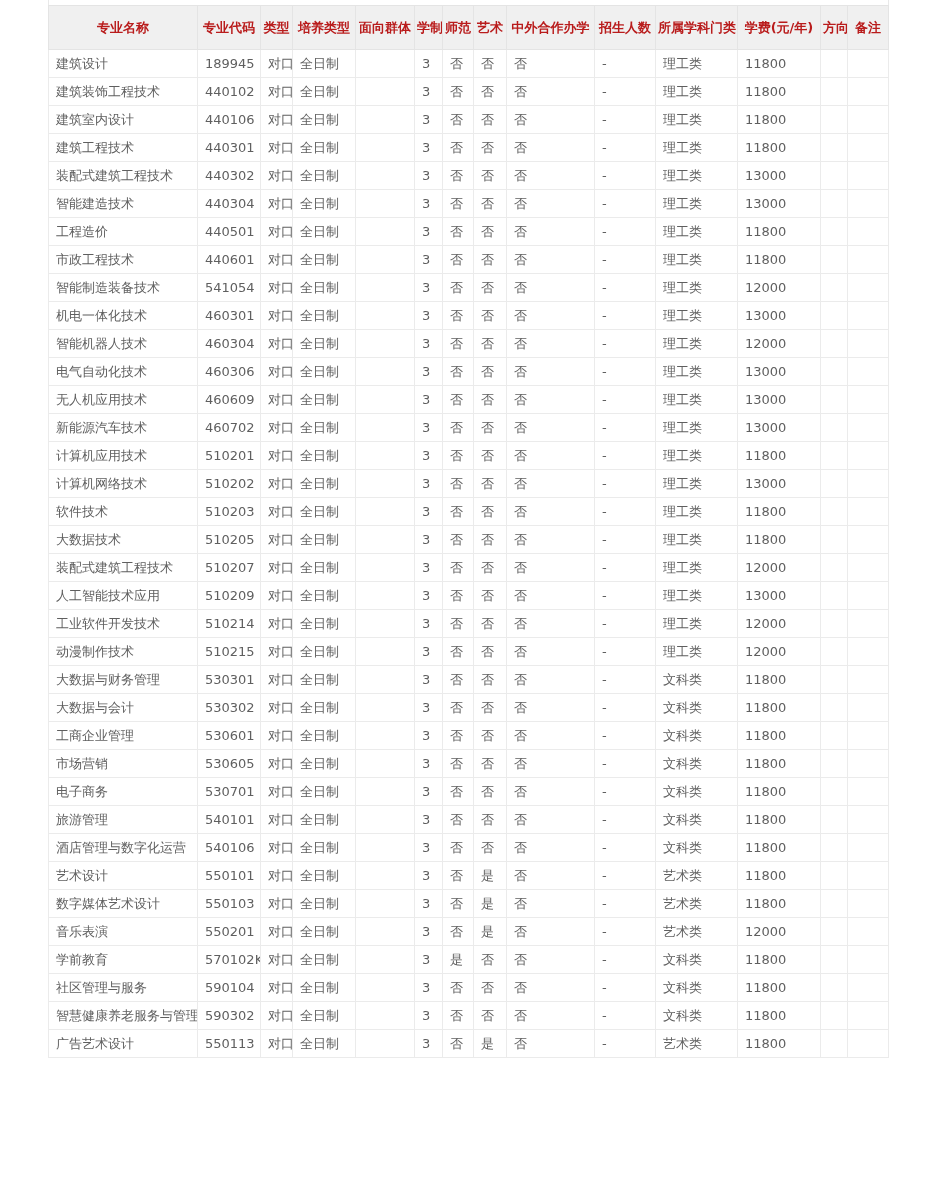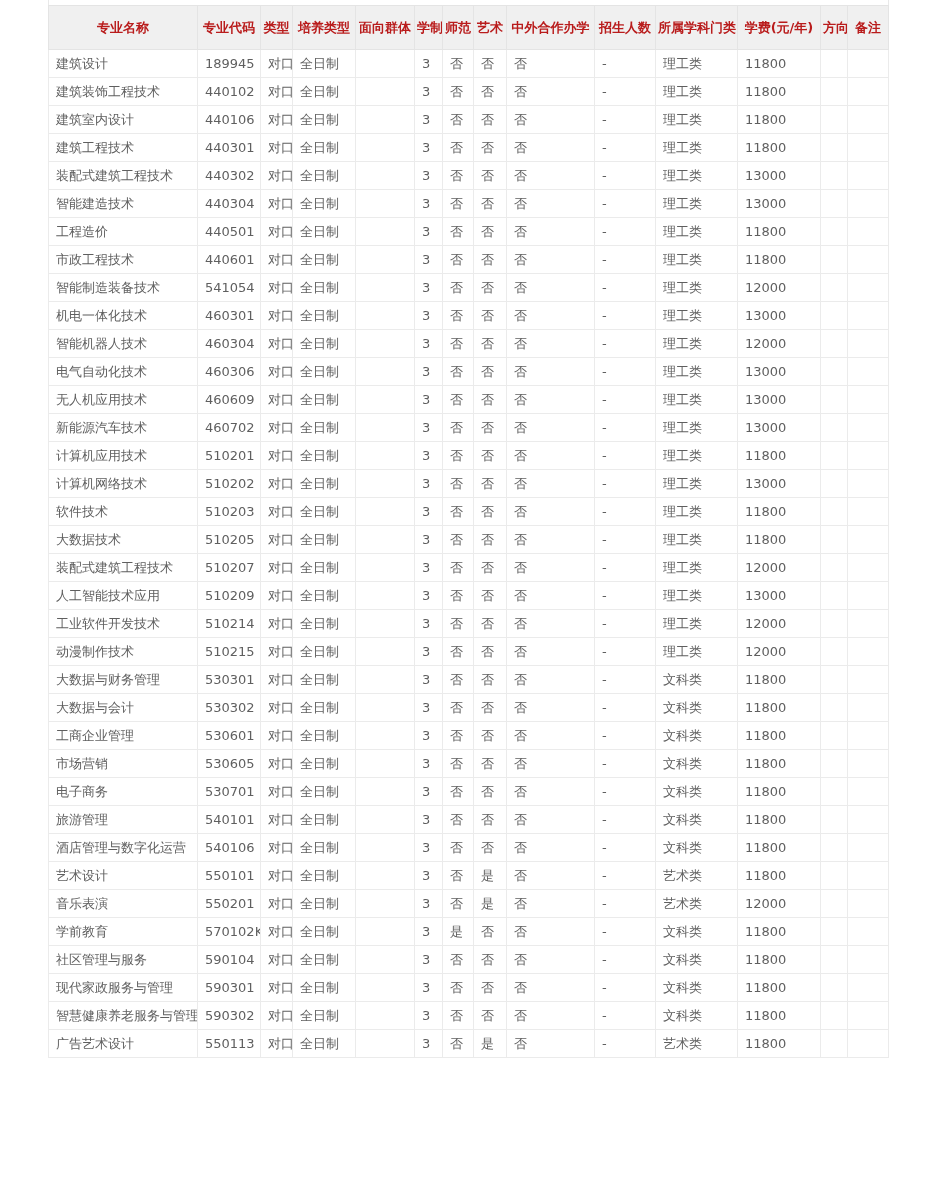--- a/index.html
+++ b/index.html
@@ -587,20 +587,36 @@
             <td>否</td>
             <td>是</td>
             <td>否</td>
             <td>-</td>
             <td>艺术类</td>
             <td>11800</td>
             <td></td>
             <td></td>
           </tr>
           <tr>
+            <td>数字媒体艺术设计</td>
+            <td>550103</td>
+            <td>对口</td>
+            <td>全日制</td>
+            <td></td>
+            <td>3</td>
+            <td>否</td>
+            <td>是</td>
+            <td>否</td>
+            <td>-</td>
+            <td>艺术类</td>
+            <td>11800</td>
+            <td></td>
+            <td></td>
+          </tr>
+          <tr>
             <td>音乐表演</td>
             <td>550201</td>
             <td>对口</td>
             <td>全日制</td>
             <td></td>
             <td>3</td>
             <td>否</td>
             <td>是</td>
             <td>否</td>
             <td>-</td>
@@ -621,36 +637,20 @@
             <td>否</td>
             <td>-</td>
             <td>文科类</td>
             <td>11800</td>
             <td></td>
             <td></td>
           </tr>
           <tr>
             <td>社区管理与服务</td>
             <td>590104</td>
-            <td>对口</td>
-            <td>全日制</td>
-            <td></td>
-            <td>3</td>
-            <td>否</td>
-            <td>否</td>
-            <td>否</td>
-            <td>-</td>
-            <td>文科类</td>
-            <td>11800</td>
-            <td></td>
-            <td></td>
-          </tr>
-          <tr>
-            <td>现代家政服务与管理</td>
-            <td>590301</td>
             <td>对口</td>
             <td>全日制</td>
             <td></td>
             <td>3</td>
             <td>否</td>
             <td>否</td>
             <td>否</td>
             <td>-</td>
             <td>文科类</td>
             <td>11800</td>

